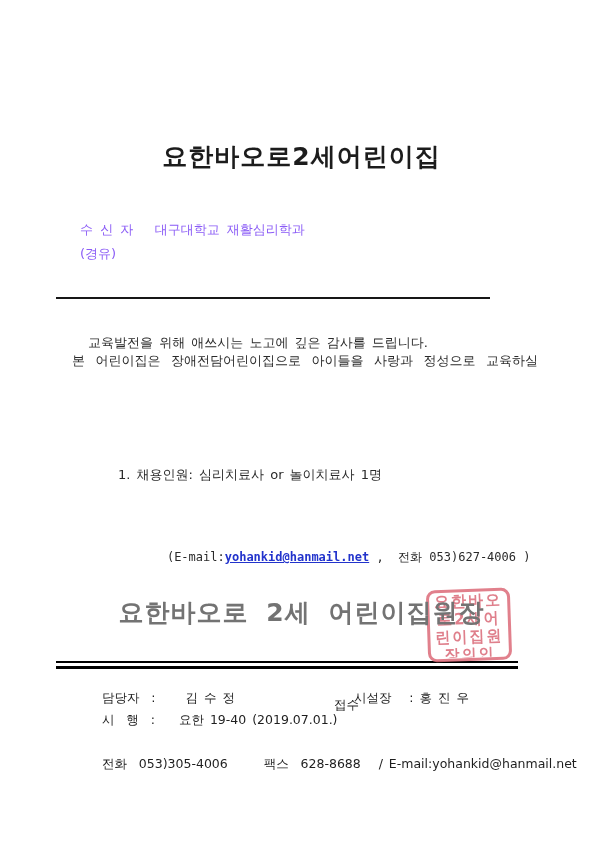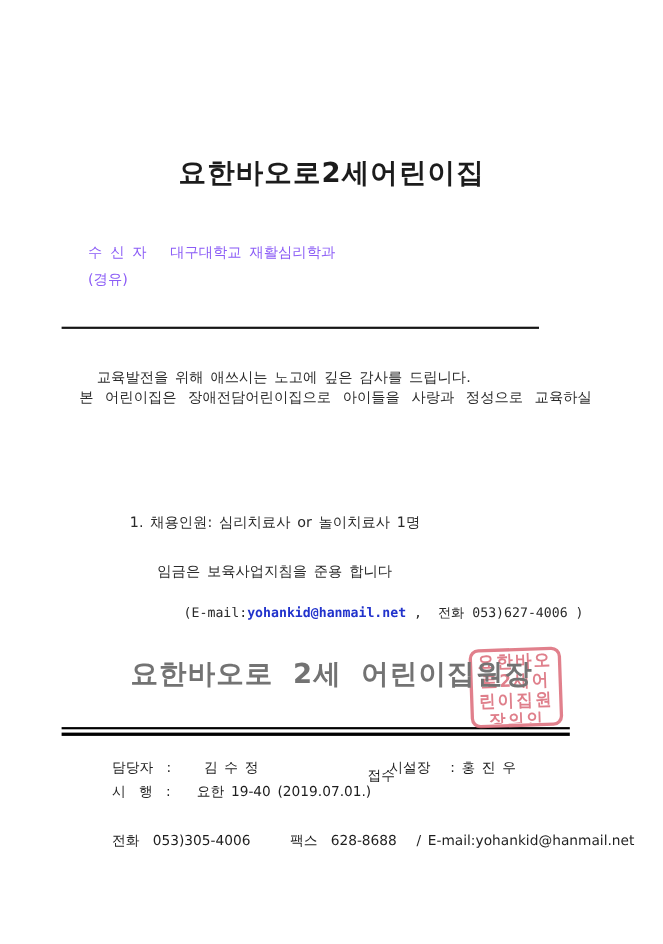--- a/index.html
+++ b/index.html
@@ -35,21 +35,21 @@
   .b3 { top:388px; left:72px; }
   .item1 { top:426px; left:118px;margin-top:40px; }
   .item2 { top:470px; left:110px; }
   .wage  { top:511px; left:143px; }
   .contact {
     top:535px; left:138px;
     font-family:"DejaVu Sans Mono","Liberation Mono",monospace;
     font-size:12px; color:#2a2a2a;
   }
   .email-link {
-    color:#2233cc; font-weight:bold; cursor:pointer;
+    color:#2233cc; text-decoration:underline; font-weight:bold; cursor:pointer;
   }
   .signature {
     top:596px; left:0; width:603px;
     text-align:center;
     font-size:25px; font-weight:bold; word-spacing:8px; letter-spacing:1px;
     color:#737373; z-index:2;
   }
   .seal {
     position:absolute; top:589px; left:427px;
     width:74px; height:62px;
@@ -91,21 +91,20 @@
   <div class="abs meta line-recipient">수 신 자   대구대학교 재활심리학과</div>
   <div class="abs meta line-via">(경유)</div>
 
   <div class="subject-divider"></div>
 
   <div class="abs body-text b1">교육발전을 위해 애쓰시는 노고에 깊은 감사를 드립니다.</div>
   <div class="abs body-text b2">본 어린이집은 장애전담어린이집으로 아이들을 사랑과 정성으로 교육하실</div>
 
   <div class="abs body-text item1">1. 채용인원: 심리치료사 or 놀이치료사 1명</div>
 
-  <div class="abs body-text wage">임금은 보육사업지침을 준용 합니다</div>
 
   <div class="abs contact">
     <span>(E-mail:</span><span class="email-link">yohankid@hanmail.net</span><span> ,  전화 053)627-4006 )</span>
   </div>
 
   <div class="abs signature">요한바오로 2세 어린이집원장</div>
 
   <div class="seal">
     <div class="seal-inner">요한바오로2세어린이집원장의인</div>
   </div>

